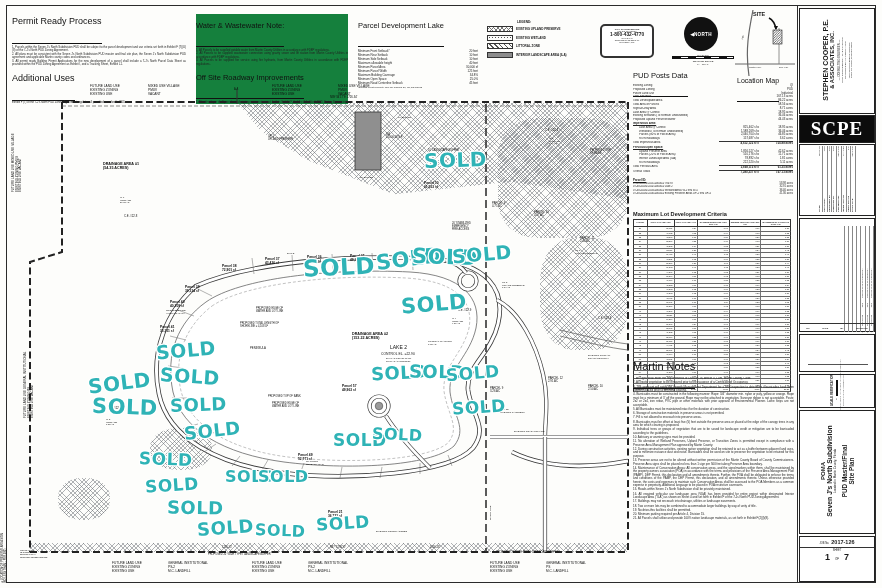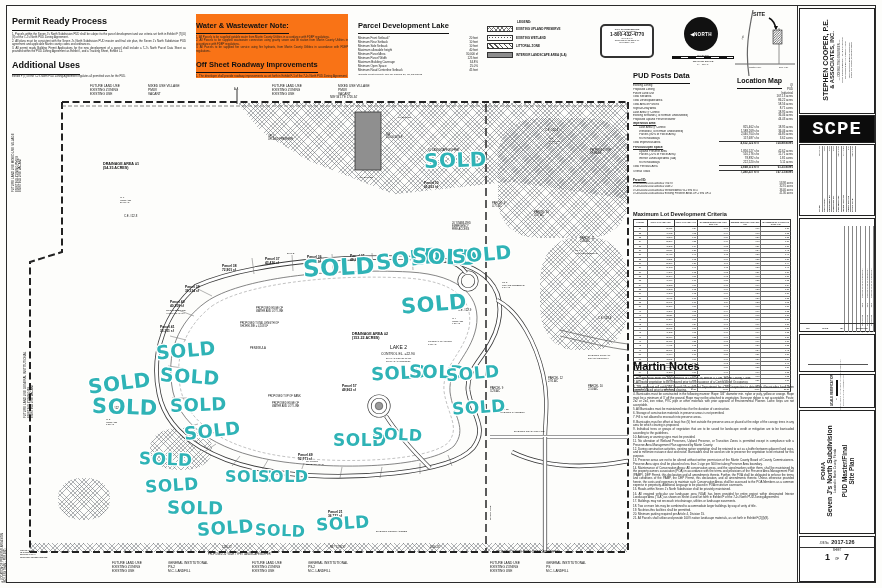--- a/index.html
+++ b/index.html
@@ -1,20 +1,20 @@
 <!DOCTYPE html>
 <html><head>
 <meta charset="utf-8">
 <style>
 *{box-sizing:border-box;margin:0;padding:0}
 body{margin:0;background:#ffffff;width:882px;height:588px;overflow:hidden}
 #sheet{position:relative;width:882px;height:588px;background:#fdfdfb;font-family:"Liberation Sans",sans-serif;color:#1a1a1a;overflow:hidden}
 .s{position:absolute}
 .frame{left:6px;top:5px;width:870px;height:578px;border:1.4px solid #2b2b2b}
-.hd{font-weight:bold;color:#111;border-bottom:1.4px solid #111;display:inline-block;line-height:1.1;padding-bottom:3px;white-space:nowrap}
+.hd{font-weight:normal;color:#111;border-bottom:1.4px solid #111;display:inline-block;line-height:1.1;padding-bottom:16px;white-space:nowrap}
 .tiny{font-size:2.8px;line-height:1.25;color:#222;text-align:justify}
 .tt{font-size:2.8px;line-height:1.3;color:#222}
 .pdd-row{display:flex;justify-content:space-between;font-size:2.9px;line-height:1.38;border-bottom:0}
 .legend-item{display:flex;align-items:center;gap:3px;font-size:3px;font-weight:bold;margin-bottom:2.5px}
 .swatch{width:26px;height:6px;border:0.8px solid #333;flex:none}
 .sw-hatch{background:repeating-linear-gradient(45deg,#777 0 .7px,transparent .7px 3px),repeating-linear-gradient(-45deg,#777 0 .7px,transparent .7px 3px)}
 .sw-dots{background-image:radial-gradient(#555 .5px,transparent .65px);background-size:3px 3px}
 .sw-diag{background:repeating-linear-gradient(45deg,#555 0 1px,transparent 1px 3.4px)}
 .sw-solid{background:#8c8c8c}
 .dots{background-image:radial-gradient(#8f939a .5px,transparent .62px);background-size:3.6px 3.6px}
@@ -284,28 +284,28 @@
     <div class="hd" style="font-size:9px">Permit Ready Process</div>
     <div id="permit-items" style="margin-top:2px">
         <div class="tiny">1. Parcels within the Seven J's North Subdivision PUD shall be subject to the parcel development and use criteria set forth in Exhibit F (7)(U)(8) of the 7-J's North PUD Zoning Agreement.</div>
         <div class="tiny">2. All plans must be consistent with the Seven J's North Subdivision PUD master and final site plan, the Seven J's North Subdivision PUD agreement and applicable Martin county codes and ordinances.</div>
         <div class="tiny">3. All permit ready Building Permit Applications for the new development of a parcel shall include a 7-J's North Parcel Data Sheet as provided within the PUD Zoning Agreement as Exhibit I, and a Tracking Sheet, Exhibit I-1.</div>
       </div>
     <div class="hd" style="font-size:9px;margin-top:2px">Additional Uses</div>
     <div class="tt" style="font-size:2.7px">Exhibit F (7) of the 7-J's North PUD Zoning Agreement regulates all permitted uses for the PUD.</div>
   </div>
 
-  <div class="s" style="left:196px;top:14px;width:152px;background:#f97316">
+  <div class="s" style="left:196px;top:14px;width:152px;background:#15803d">
     <div class="hd" style="font-size:7.5px">Water &amp; Wastewater Note:</div>
     <div id="water-items" style="margin-top:1.5px">
         <div class="tiny">1. All Parcels to be supplied potable water from Martin County Utilities in accordance with FDEP regulations.</div>
         <div class="tiny">2. All Parcels to be supplied wastewater connection using gravity sewer and lift station from Martin County Utilities in accordance with FDEP regulations.</div>
         <div class="tiny">3. All Parcels to be supplied fire service using fire hydrants, from Martin County Utilities in accordance with FDEP regulations.</div>
       </div>
-    <div class="hd" style="font-size:7.5px;margin-top:2.5px">Off Sheet Roadway Improvements</div>
+    <div class="hd" style="font-size:7.5px;margin-top:2.5px">Off Site Roadway Improvements</div>
     <div id="offsite-items" style="margin-top:1.5px">
         <div class="tiny">1. The developer shall provide roadway improvements as set forth in Exhibit F-1 of the 7-Js North PUD Zoning Agreement.</div>
       </div>
   </div>
 
   <div class="s" style="left:358px;top:14px;width:120px;background:#fdfdfb">
     <div class="hd" style="font-size:7.5px">Parcel Development Lake</div>
     <div id="pdd-rows" style="margin-top:2px">
         <div class="pdd-row">
           <span>Minimum Front Setback*</span>
@@ -900,21 +900,21 @@
       <div style="font-size:5.8px;font-weight:bold">&amp; ASSOCIATES, INC.</div>
       <div style="font-size:2.8px;margin-top:2px">—  CONSULTING ENGINEER  —</div>
       <div style="font-size:2.5px">CIVIL ENGINEERING  ·  SITE PLANNING</div>
       <div style="font-size:2.5px">ENVIRONMENTAL PERMITTING</div>
       <div style="font-size:2.3px;margin-top:1.5px">7860 SOUTH FEDERAL HIGHWAY</div>
       <div style="font-size:2.3px">PORT ST. LUCIE, FLORIDA 34952</div>
     </div>
   </div>
 
   <div class="tbx" style="top:115px;height:28px;background:#0c0c0c;display:flex;align-items:center;justify-content:center">
-    <span style="color:#fff;font-size:19px;font-weight:bold;letter-spacing:1px;font-family:Liberation Mono, monospace">SCPE</span>
+    <span style="color:#fff;font-size:19px;font-weight:bold;letter-spacing:1px;font-family:Liberation Serif, serif">SCPE</span>
   </div>
 
   <div class="tbx" style="top:144px;height:72px">
     <div class="rin" id="info-rows" style="width:72px;height:74px">
         <div class="irow">
           <span style="font-weight: bold;">DATE</span>
           <span>03-21-16</span>
         </div>
         <div class="irow">
           <span style="font-weight: bold;">DRAWN BY</span>

